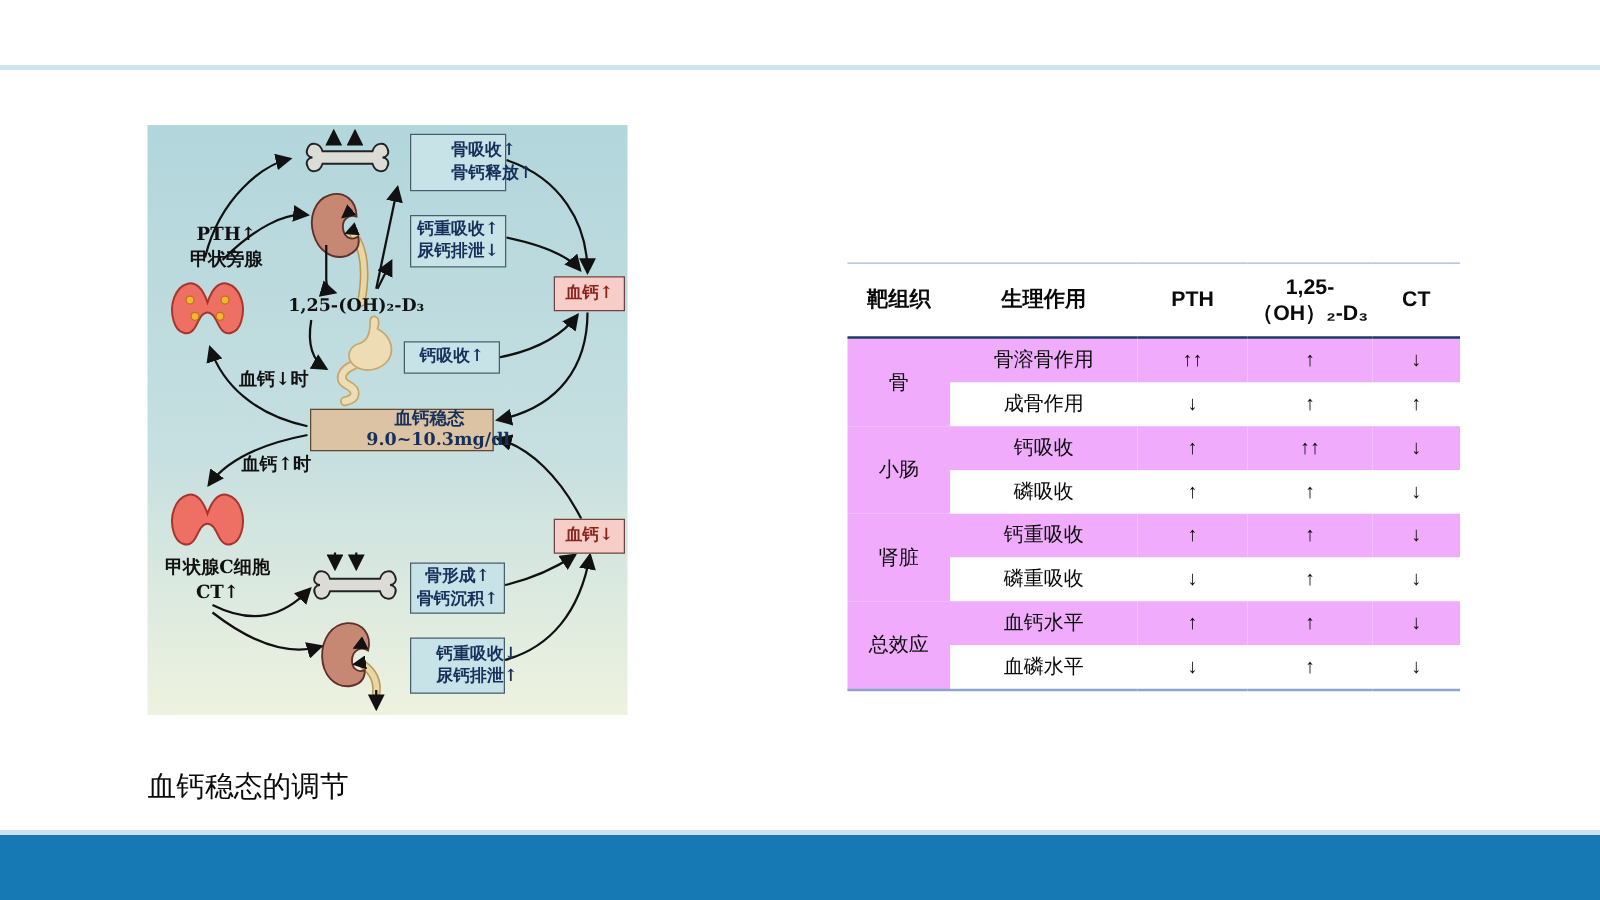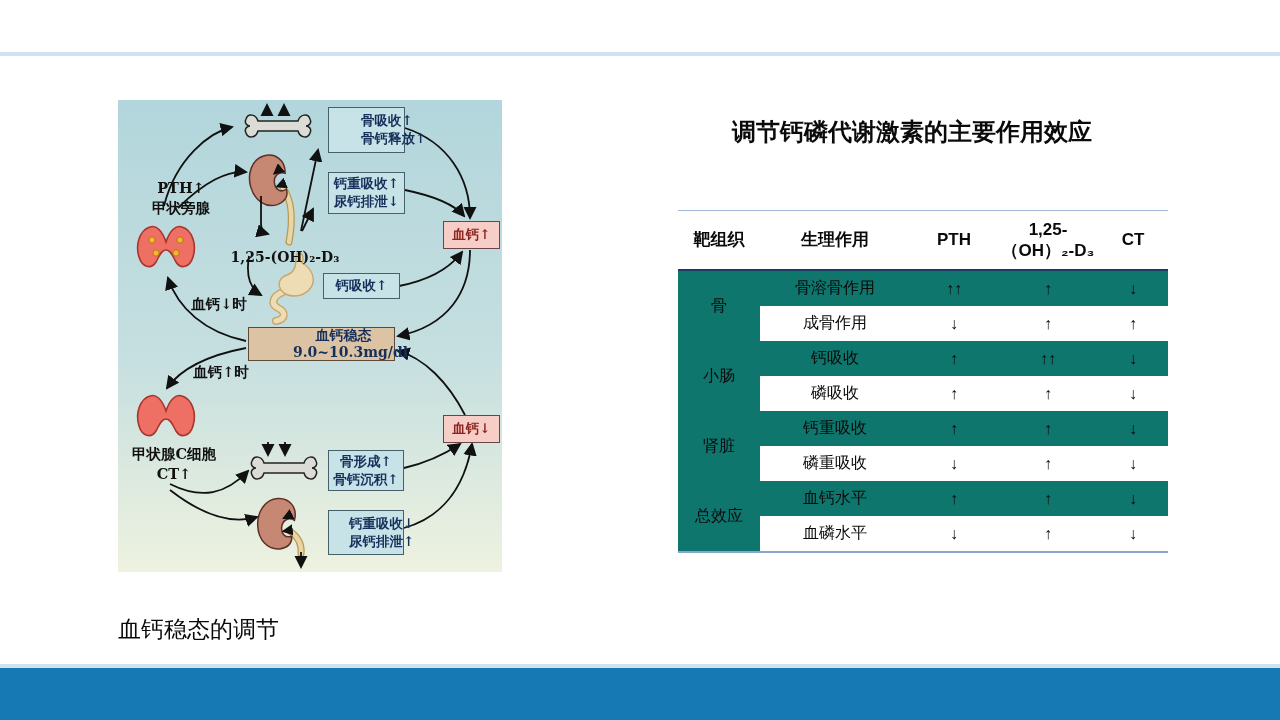--- a/index.html
+++ b/index.html
@@ -35,21 +35,21 @@
   
   .right-title{position:absolute;left:662px;top:116px;width:500px;text-align:center;
     font-size:24px;font-weight:bold;color:#0a0a0a;}
 
   .htable{position:absolute;left:678px;top:210px;width:490px;border-collapse:collapse;
     border-top:1px solid #a3b7d6;border-bottom:2px solid #8ba6cd;table-layout:fixed;}
   .htable th{font-size:17px;font-weight:bold;color:#0a0a0a;height:58px;vertical-align:middle;
     text-align:center;border-bottom:2px solid #1d3b66;line-height:1.25;padding:0 2px;}
   .htable td{font-size:16px;color:#0a0a0a;height:35px;text-align:center;vertical-align:middle;padding:0;}
   .htable td.tissue{background:#dbe5f1;font-size:16px;}
-  .htable tr.odd td{background:#0f766e;}
+  .htable tr.odd td{background:#f0abfc;}
   .htable tr.even td{background:#ffffff;text-align:center;}
   .arrowcell{font-size:16px;}
 </style>
 </head>
 <body>
 
 <div class="slide">
 
   <div class="strip-top"></div>
 
@@ -137,21 +137,21 @@
         <path d="M183,452 L183,467" marker-end="url(#ah)"></path>
         <path d="M286,368 C312,362 330,352 342,344" marker-end="url(#ah)"></path>
         <path d="M286,428 C322,418 346,390 354,344" marker-end="url(#ah)"></path>
       </g>
     </svg>
 
     <div class="dlabel" style="left:8px;top:78px;width:110px;">
       <div>PTH↑</div>
       <div>甲状旁腺</div>
     </div>
-    <div class="dlabel" style="left:100px;top:148px;width:134px;font-size:14px;">1,25-(OH)₂-D₃</div>
+    <div class="dlabel" style="left:100px;top:136px;width:134px;font-size:14px;">1,25-(OH)₂-D₃</div>
     <div class="dlabel" style="left:55px;top:194px;width:92px;">血钙↓时</div>
     <div class="dlabel" style="left:57px;top:262px;width:92px;">血钙↑时</div>
     <div class="dlabel" style="left:0px;top:344px;width:112px;">
       <div>甲状腺C细胞</div>
       <div>CT↑</div>
     </div>
 
     <div class="dbox" style="left:210px;top:7px;width:77px;height:46px;padding-left:32px;">
       <div>骨吸收↑</div>
       <div>骨钙释放↑</div>
@@ -174,21 +174,20 @@
     </div>
     <div class="dbox" style="left:210px;top:410px;width:76px;height:45px;padding-left:20px;">
       <div>钙重吸收↓</div>
       <div>尿钙排泄↑</div>
     </div>
     <div class="dbox pink" style="left:325px;top:315px;width:57px;height:28px;">血钙↓</div>
   </div>
 
   <div class="diagram-caption">血钙稳态的调节</div>
 
-  <div class="right-title">调节钙磷代谢激素的主要作用效应</div>
 
   <table class="htable">
     <colgroup>
       <col style="width:82px">
         <col style="width:150px">
         <col style="width:88px">
         <col style="width:100px">
         <col style="width:70px">
     </colgroup>
     <thead>

